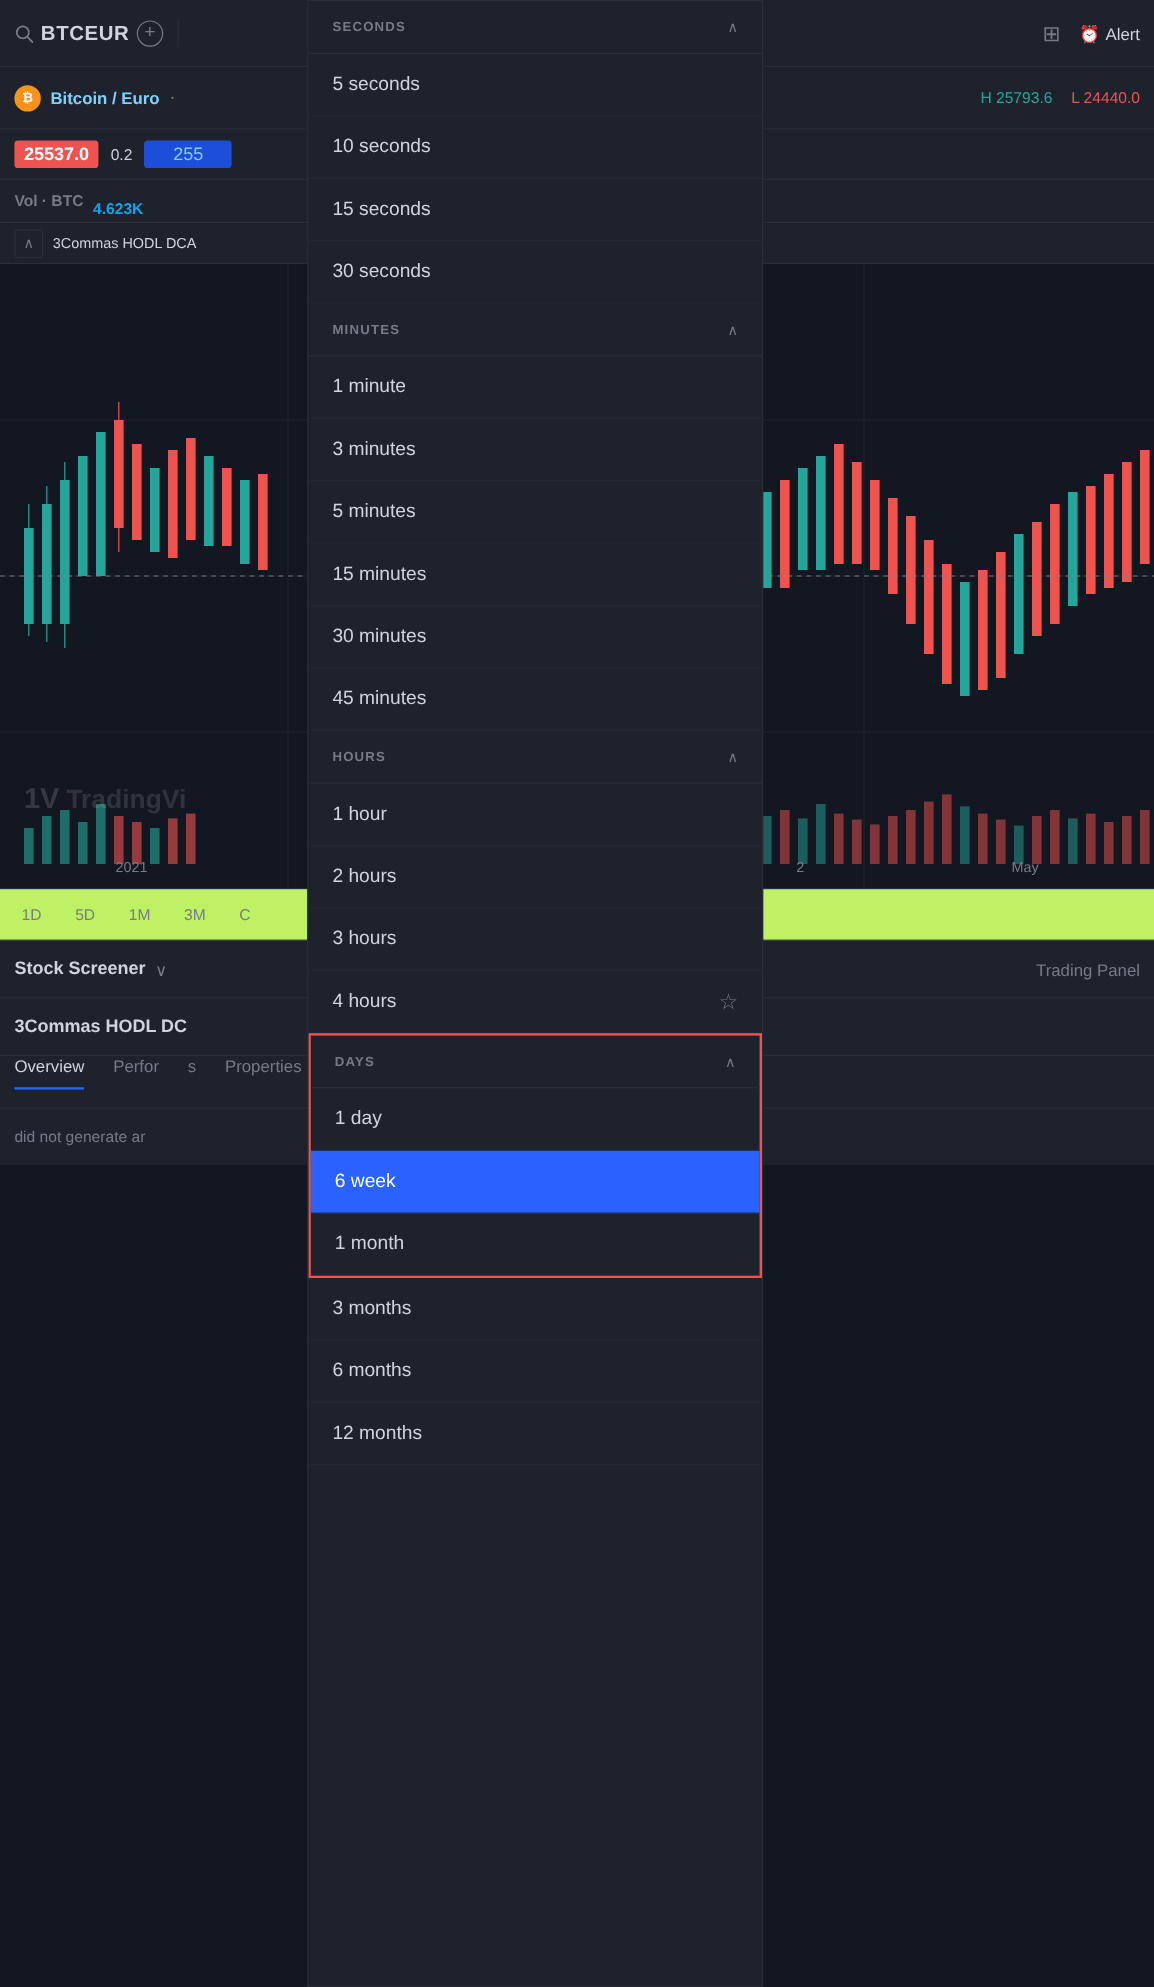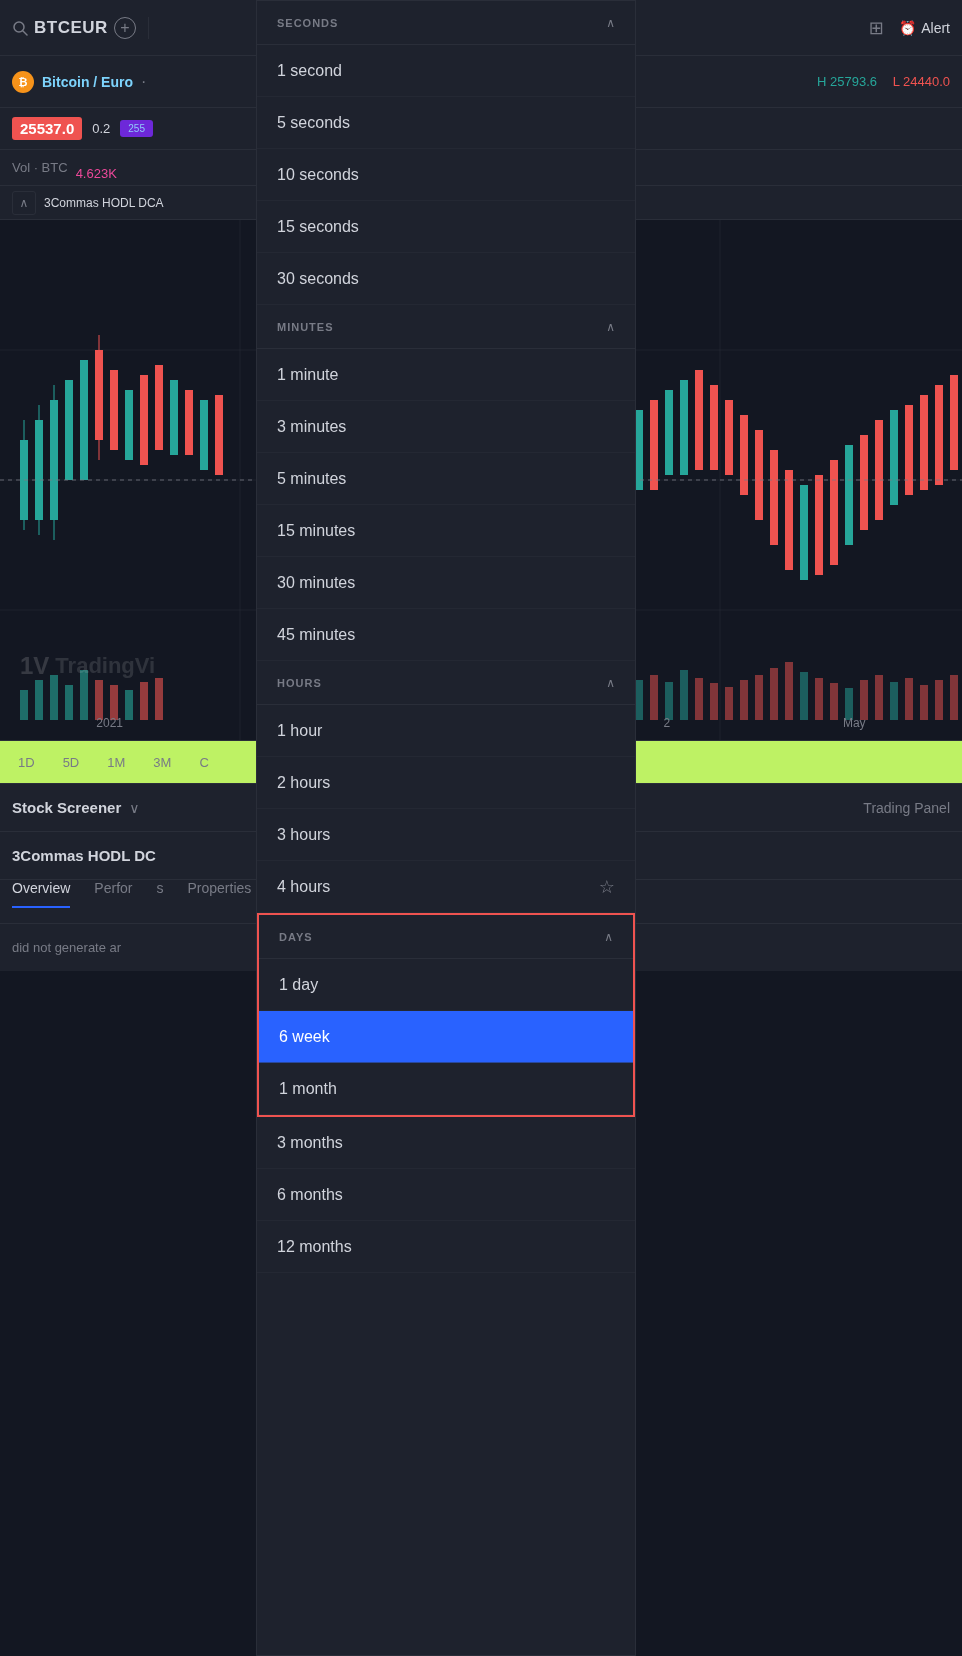--- a/index.html
+++ b/index.html
@@ -130,40 +130,41 @@
       padding: 3px 8px;
       border-radius: 3px;
       font-size: 15px;
       font-weight: 700;
     }
     .change-val {
       font-size: 13px;
       color: #d1d4dc;
     }
     .price-blue {
-      background: #6d28d9;
+      background: #1d4ed8;
       color: #90caf9;
-      padding: 3px 8px;
+      padding: 3px 24px;
       border-radius: 3px;
-      font-size: 10px;
+      font-size: 15px;
     }
 
     
     .vol-row {
       height: 36px;
       background: #1e222d;
       border-bottom: 1px solid #2a2e39;
       display: flex;
       align-items: center;
       padding: 0 12px;
       gap: 8px;
       font-size: 13px;
+      font-weight: bold;
     }
     .vol-label { color: #787b86; }
-    .vol-val { color: #ec4899; margin-top: 12px; }
+    .vol-val { color: #0ea5e9; margin-top: 12px; }
 
     
     .indicator-row {
       height: 34px;
       background: #1e222d;
       border-bottom: 1px solid #2a2e39;
       display: flex;
       align-items: center;
       padding: 0 12px;
       gap: 8px;
@@ -558,23 +559,20 @@
 </div>
 
 <div class="dropdown-overlay">
   <div class="dropdown-menu">
 
     <div class="section-header">
       <span class="section-label">SECONDS</span>
       <span class="section-chevron">∧</span>
     </div>
     <div class="menu-item">
-      <span>1 second</span>
-    </div>
-    <div class="menu-item">
       <span>5 seconds</span>
     </div>
     <div class="menu-item">
       <span>10 seconds</span>
     </div>
     <div class="menu-item">
       <span>15 seconds</span>
     </div>
     <div class="menu-item">
       <span>30 seconds</span>

